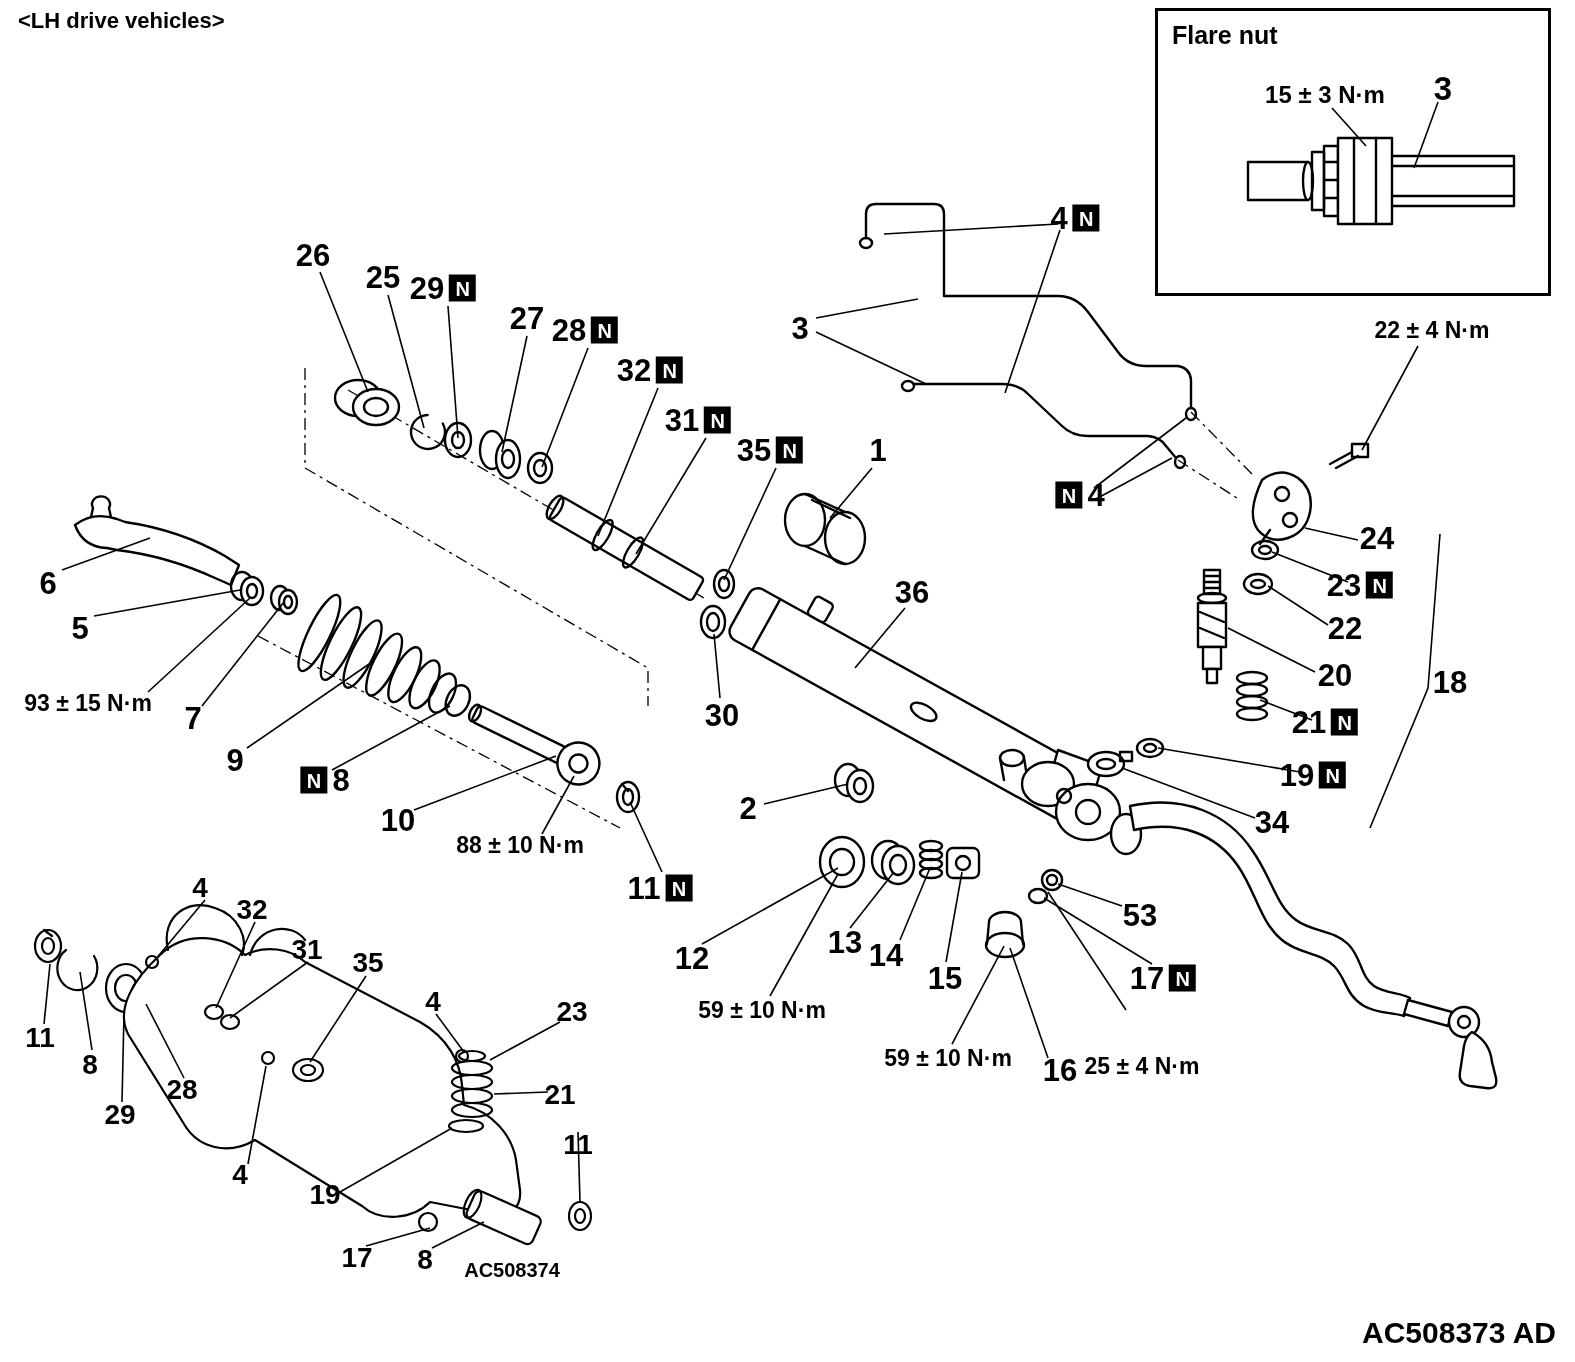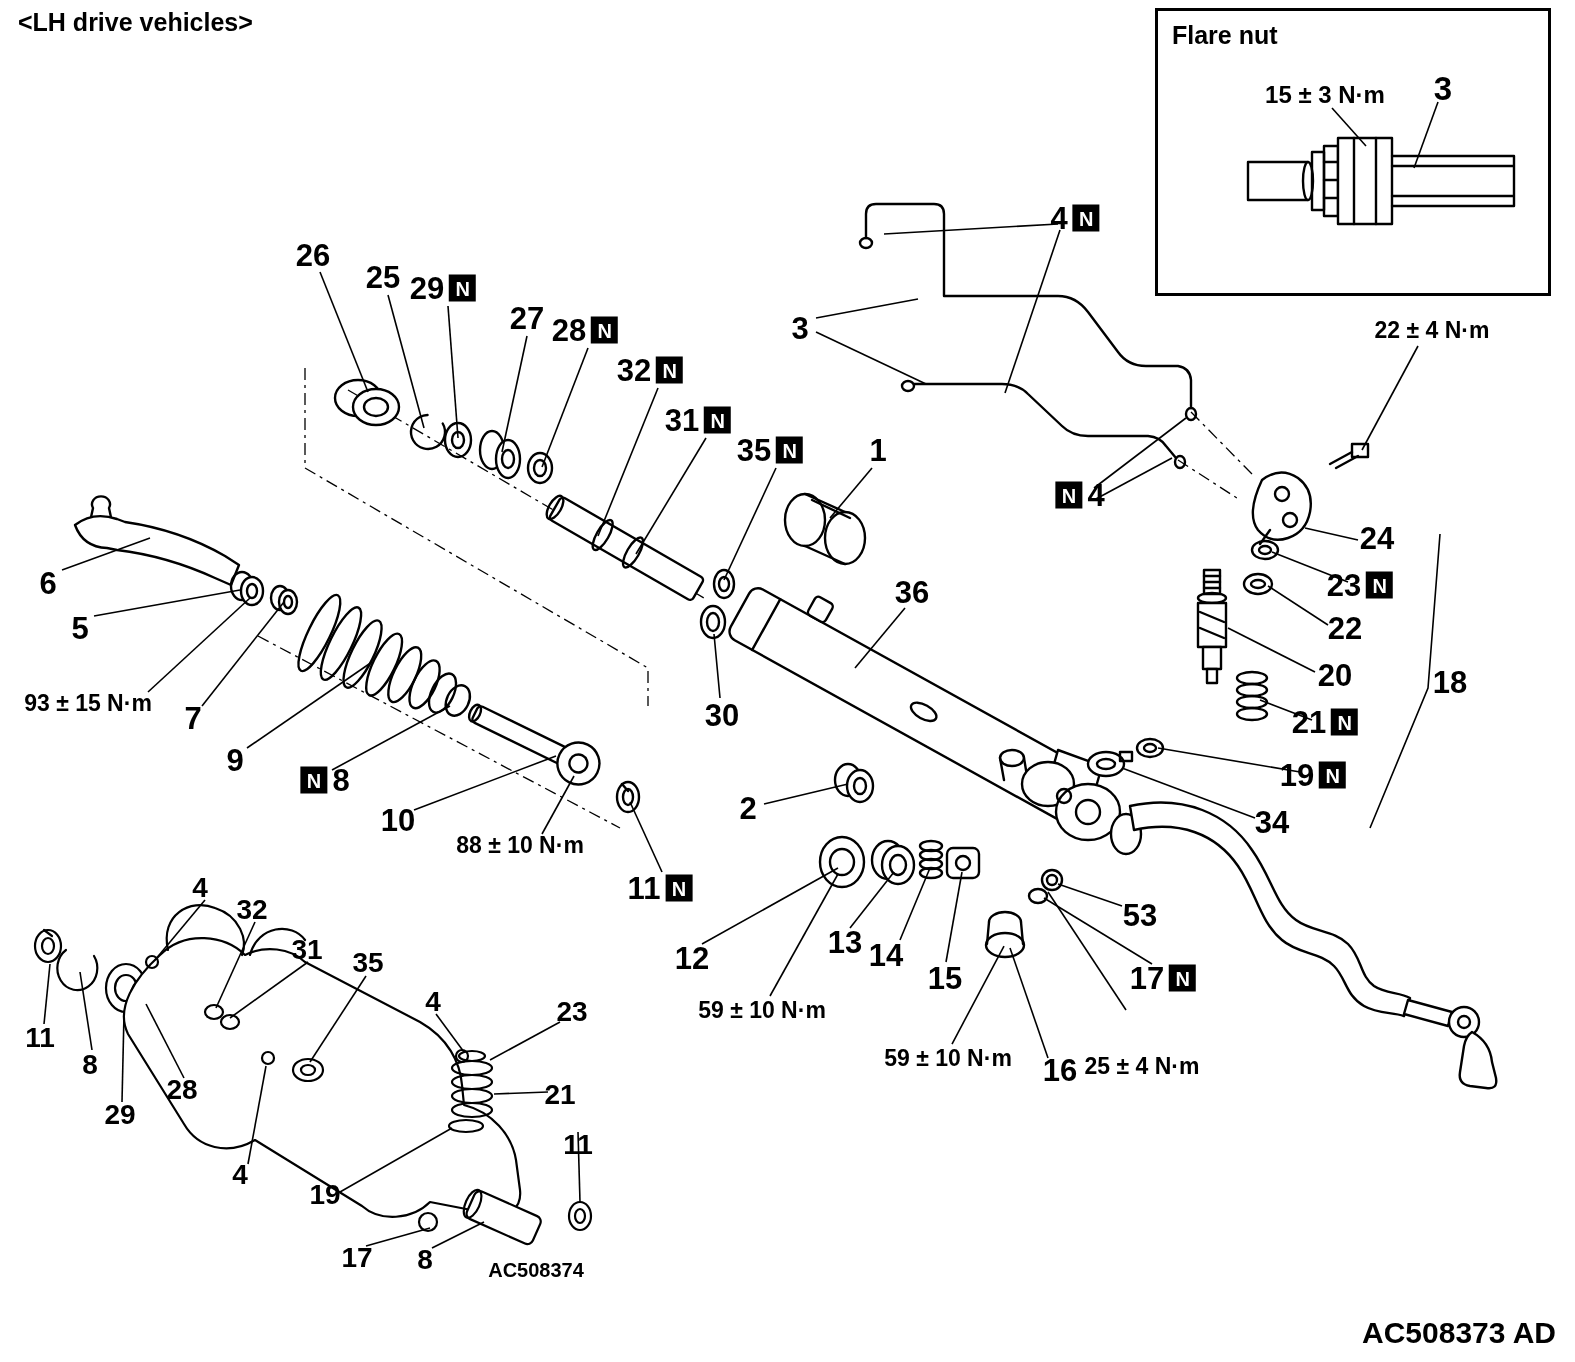--- a/index.html
+++ b/index.html
@@ -8,29 +8,29 @@
   #artwork{position:absolute;left:0;top:0;z-index:0;}
   .inset{position:absolute;border:3px solid #000000;z-index:1;pointer-events:none;background:transparent;}
   #flare-box{left:1155px;top:8px;width:390px;height:282px;}
   #sealkit-box{left:15px;top:878px;width:597px;height:462px;}
   #flare-title{position:absolute;left:14px;top:10px;font-size:25px;font-weight:bold;white-space:nowrap;}
   .fn-pos{position:absolute;transform:translate(-50%,-50%);font-weight:bold;white-space:nowrap;}
   #flare-torque{left:167px;top:84px;font-size:24px;}
   #flare-callout{left:285px;top:78px;font-size:33px;}
   #sealkit-caption{position:absolute;left:0;right:0;bottom:0;height:47px;border-top:3px solid #000;
                    display:flex;align-items:center;padding:0 12px;font-size:25px;font-weight:bold;}
-  #variant-label{position:absolute;left:18px;top:8px;font-size:25px;font-weight:bold;z-index:2;}
+  #variant-label{position:absolute;left:18px;top:8px;font-size:22px;font-weight:bold;z-index:2;}
   #drawing-code{position:absolute;left:1362px;top:1316px;font-size:30px;font-weight:bold;z-index:2;}
   #callout-layer{position:absolute;left:0;top:0;width:100%;height:100%;z-index:2;pointer-events:none;}
   .callout{position:absolute;transform:translate(-50%,-50%);display:flex;align-items:center;gap:5px;
            font-weight:bold;white-space:nowrap;line-height:1;}
   .callout.lg{font-size:31px;}
   .callout.md{font-size:28px;}
   .callout.sm{font-size:23px;}
-  .callout.xs{font-size:20px;margin-left:24px;}
+  .callout.xs{font-size:20px;}
   .nbox{display:inline-flex;width:27px;height:27px;background:#000;color:#fff;
         align-items:center;justify-content:center;font-size:20px;font-weight:bold;flex:0 0 auto;}
 </style>
 </head>
 <body>
 
 <div id="page">
 
   <svg id="artwork" width="1575" height="1362" viewBox="0 0 1575 1362" xmlns="http://www.w3.org/2000/svg">
 

